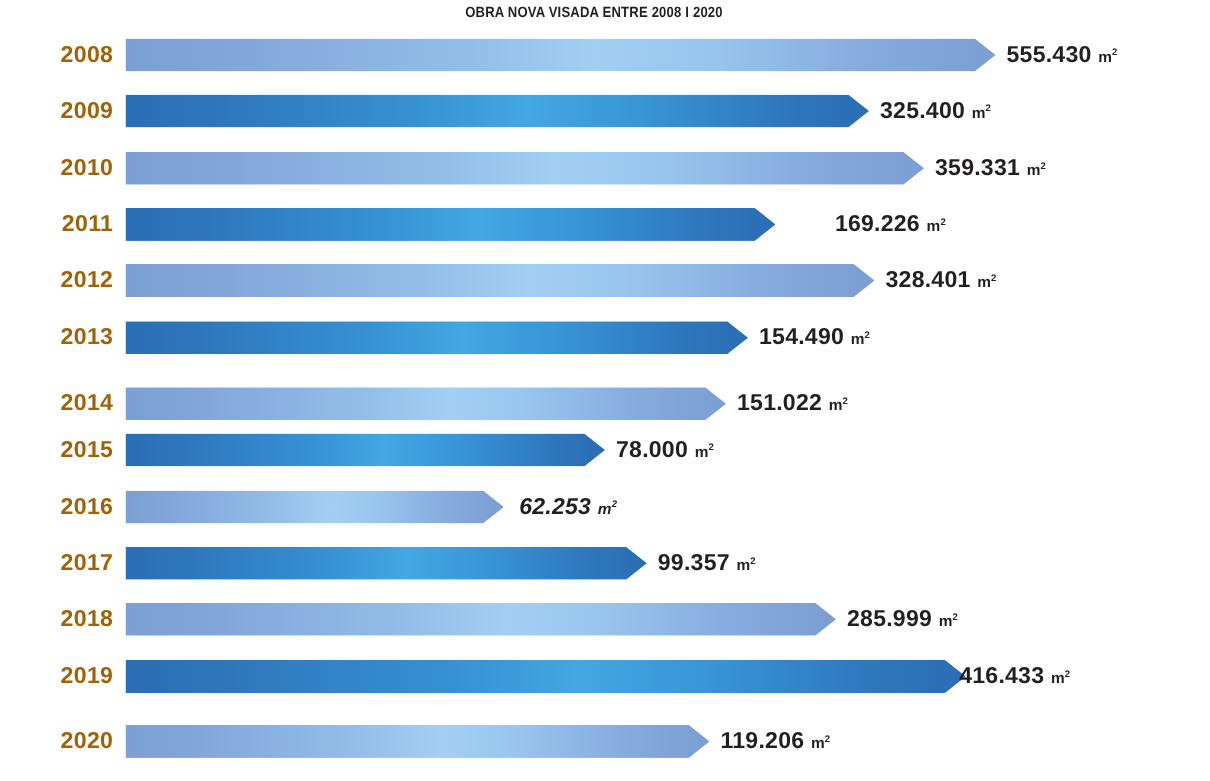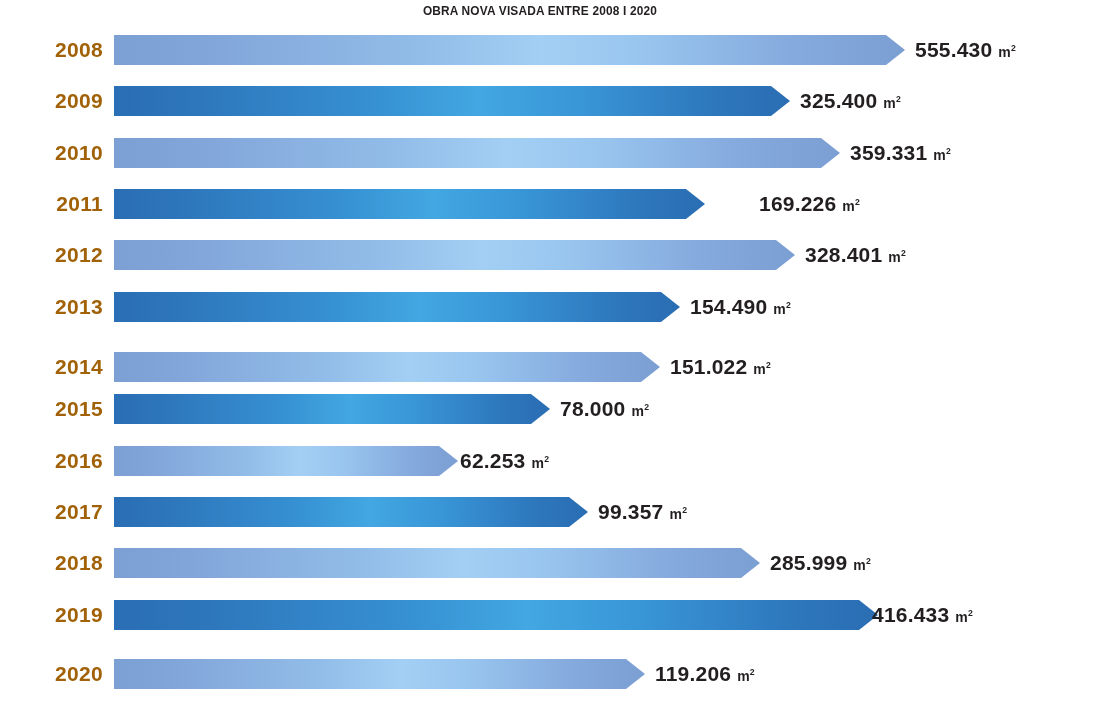--- a/index.html
+++ b/index.html
@@ -193,21 +193,21 @@
         <div class="bar-wrap" style="width: 436px;">
           <div class="bar-shape"></div>
         </div>
         <div class="value-label" style="left: 560px;"><span>78.000</span> <span class="unit"><span>m</span><sup>2</sup></span></div>
       </div>
       <div class="bar-row bar-light" style="top: 411px;">
         <div class="year-label">2016</div>
         <div class="bar-wrap" style="width: 344px;">
           <div class="bar-shape"></div>
         </div>
-        <div class="value-label" style="left: 460px;"><span>62.253</span> <span class="unit"><span>m</span><sup>2</sup></span></div>
+        <div class="value-label" style="left: 472px; font-style: italic;"><span>62.253</span> <span class="unit"><span>m</span><sup>2</sup></span></div>
       </div>
       <div class="bar-row bar-dark" style="top: 462px;">
         <div class="year-label">2017</div>
         <div class="bar-wrap" style="width: 474px;">
           <div class="bar-shape"></div>
         </div>
         <div class="value-label" style="left: 598px;"><span>99.357</span> <span class="unit"><span>m</span><sup>2</sup></span></div>
       </div>
       <div class="bar-row bar-light" style="top: 513px;">
         <div class="year-label">2018</div>

